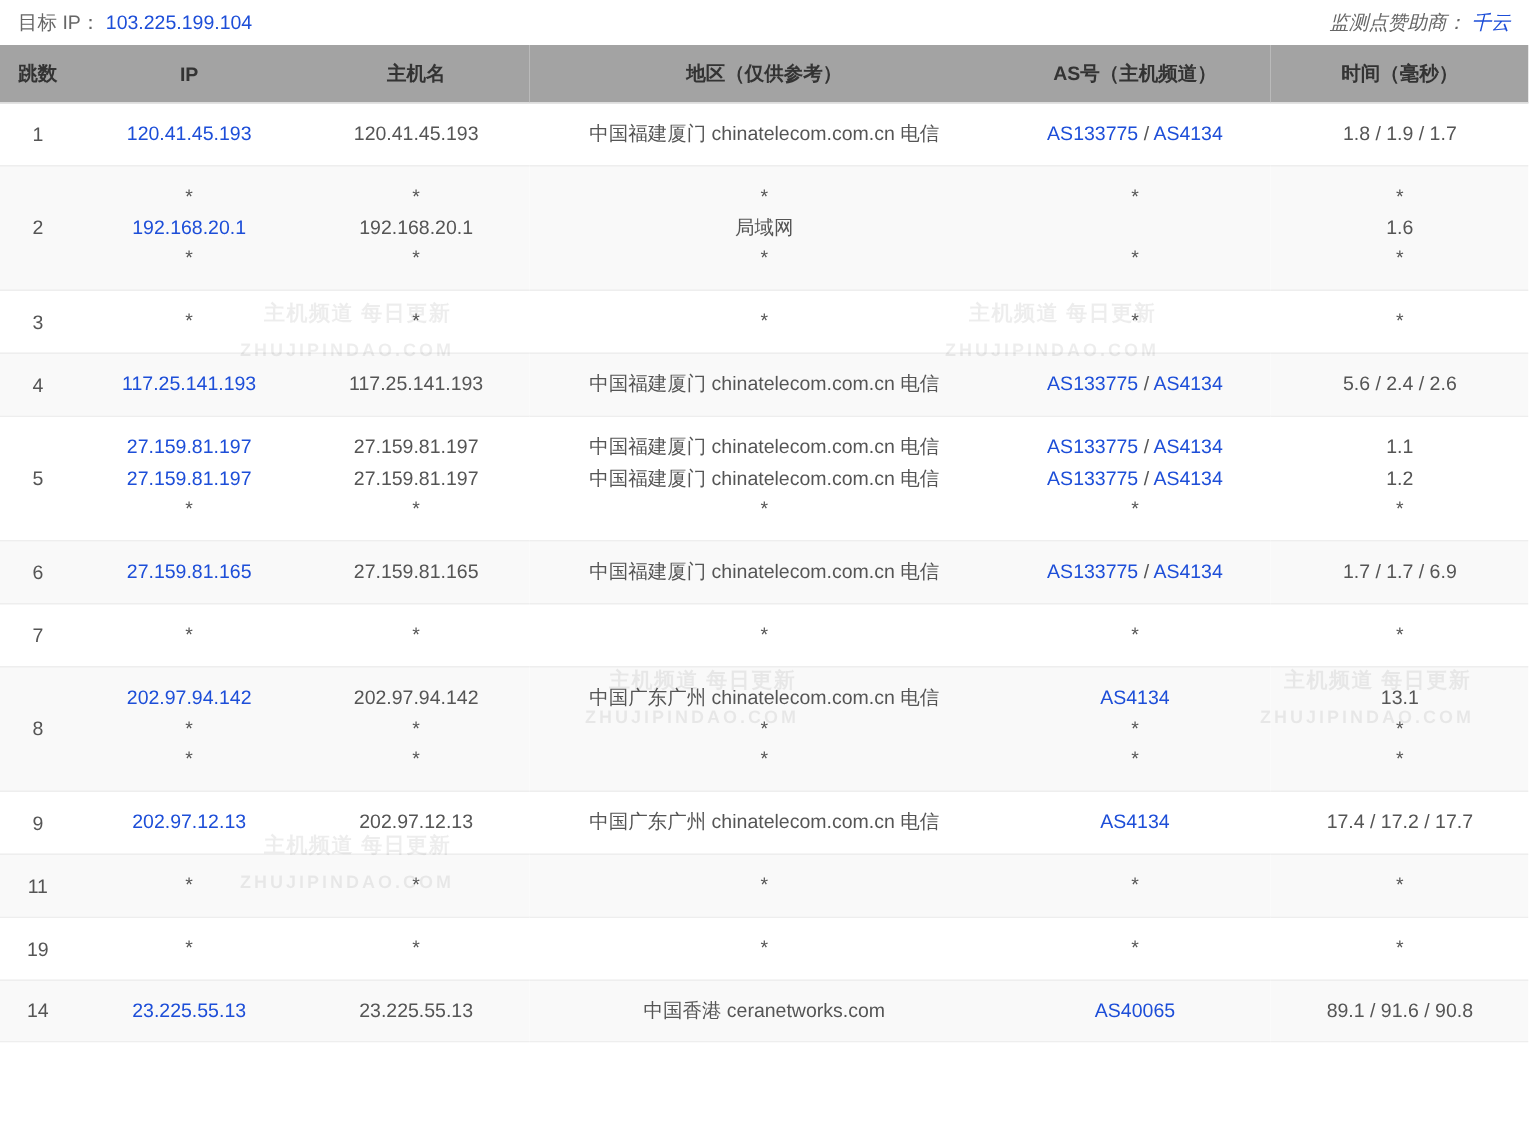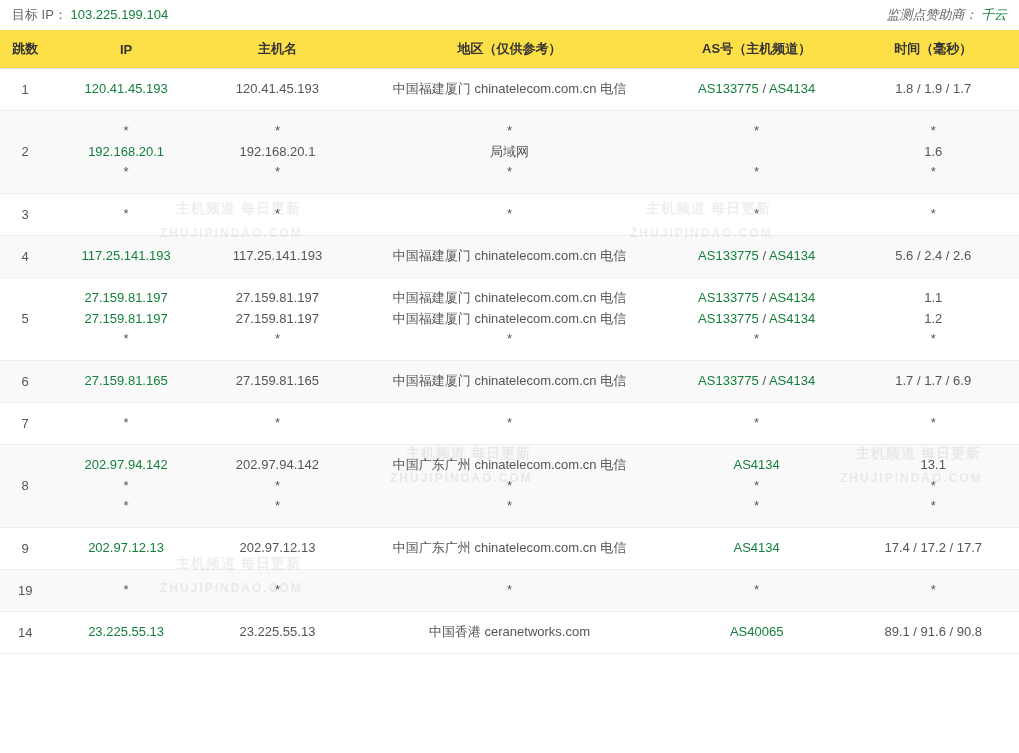--- a/index.html
+++ b/index.html
@@ -13,37 +13,37 @@
   }
   .top-bar {
     display: flex;
     justify-content: space-between;
     align-items: center;
     padding: 6px 12px;
     font-size: 13px;
   }
   .top-left { color: #666; }
   .top-right { color: #666; font-style: italic; }
-  a { color: #15803d; text-decoration: none; cursor: pointer; margin-top: 42px; }
+  a { color: #1d4ed8; text-decoration: none; cursor: pointer; margin-top: 42px; }
   table {
     width: 100%;
     border-collapse: collapse;
     table-layout: fixed;
   }
   th, td {
     text-align: center;
     padding: 10px 6px;
     font-size: 13px;
     font-weight: normal;
   }
   th {
     color: #333;
     font-weight: bold;
     border-bottom: 1px solid #ddd;
-    background: #fde047;
+    background: #a3a3a3;
   }
   tbody tr:nth-child(odd) { background: #fff; }
   tbody tr:nth-child(even) { background: #f9f9f9; }
   tbody tr { border-bottom: 1px solid #eee; }
   .col-hop { width: 50px; }
   .col-ip { width: 150px; }
   .col-host { width: 150px; }
   .col-loc { width: 310px; }
   .col-as { width: 180px; }
   .col-time { width: 170px; }
@@ -160,20 +160,28 @@
       </tr>
       <tr>
         <td>9</td>
         <td class="multi-line"><a>202.97.12.13</a></td>
         <td class="multi-line"><span>202.97.12.13</span></td>
         <td class="multi-line"><span>中国广东广州 chinatelecom.com.cn 电信</span></td>
         <td class="multi-line"><a>AS4134</a></td>
         <td class="multi-line"><span>17.4 / 17.2 / 17.7</span></td>
       </tr>
       <tr>
+        <td>11</td>
+        <td class="multi-line"><span>*</span></td>
+        <td class="multi-line"><span>*</span></td>
+        <td class="multi-line"><span>*</span></td>
+        <td class="multi-line"><span>*</span></td>
+        <td class="multi-line"><span>*</span></td>
+      </tr>
+      <tr>
         <td>19</td>
         <td class="multi-line"><span>*</span></td>
         <td class="multi-line"><span>*</span></td>
         <td class="multi-line"><span>*</span></td>
         <td class="multi-line"><span>*</span></td>
         <td class="multi-line"><span>*</span></td>
       </tr>
       <tr>
         <td>14</td>
         <td class="multi-line"><a>23.225.55.13</a></td>

